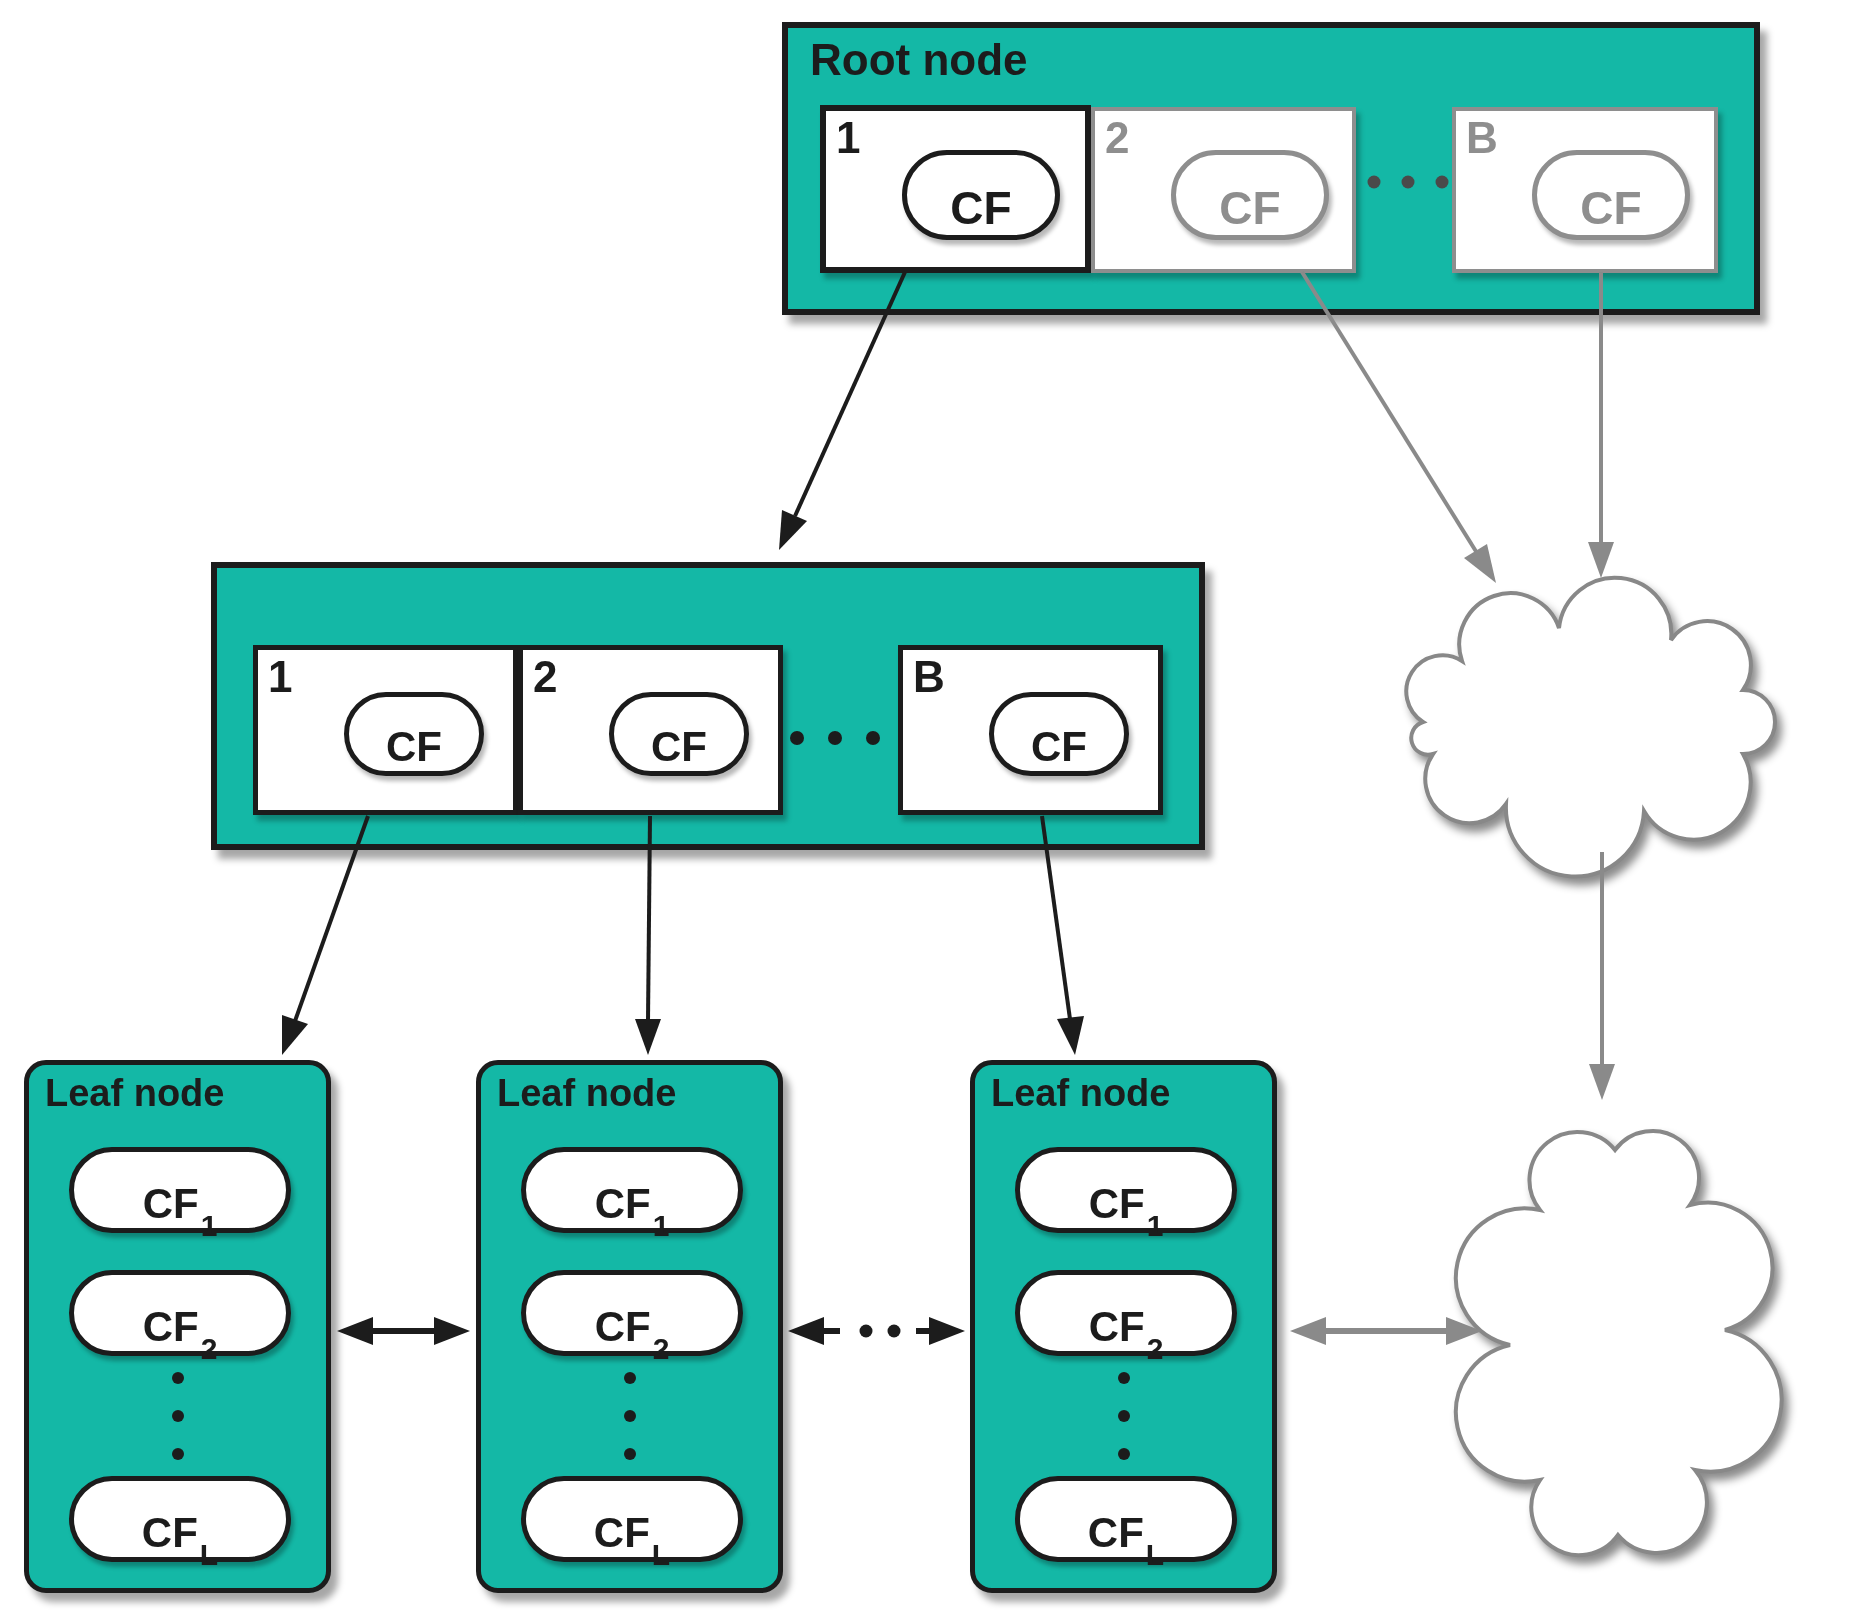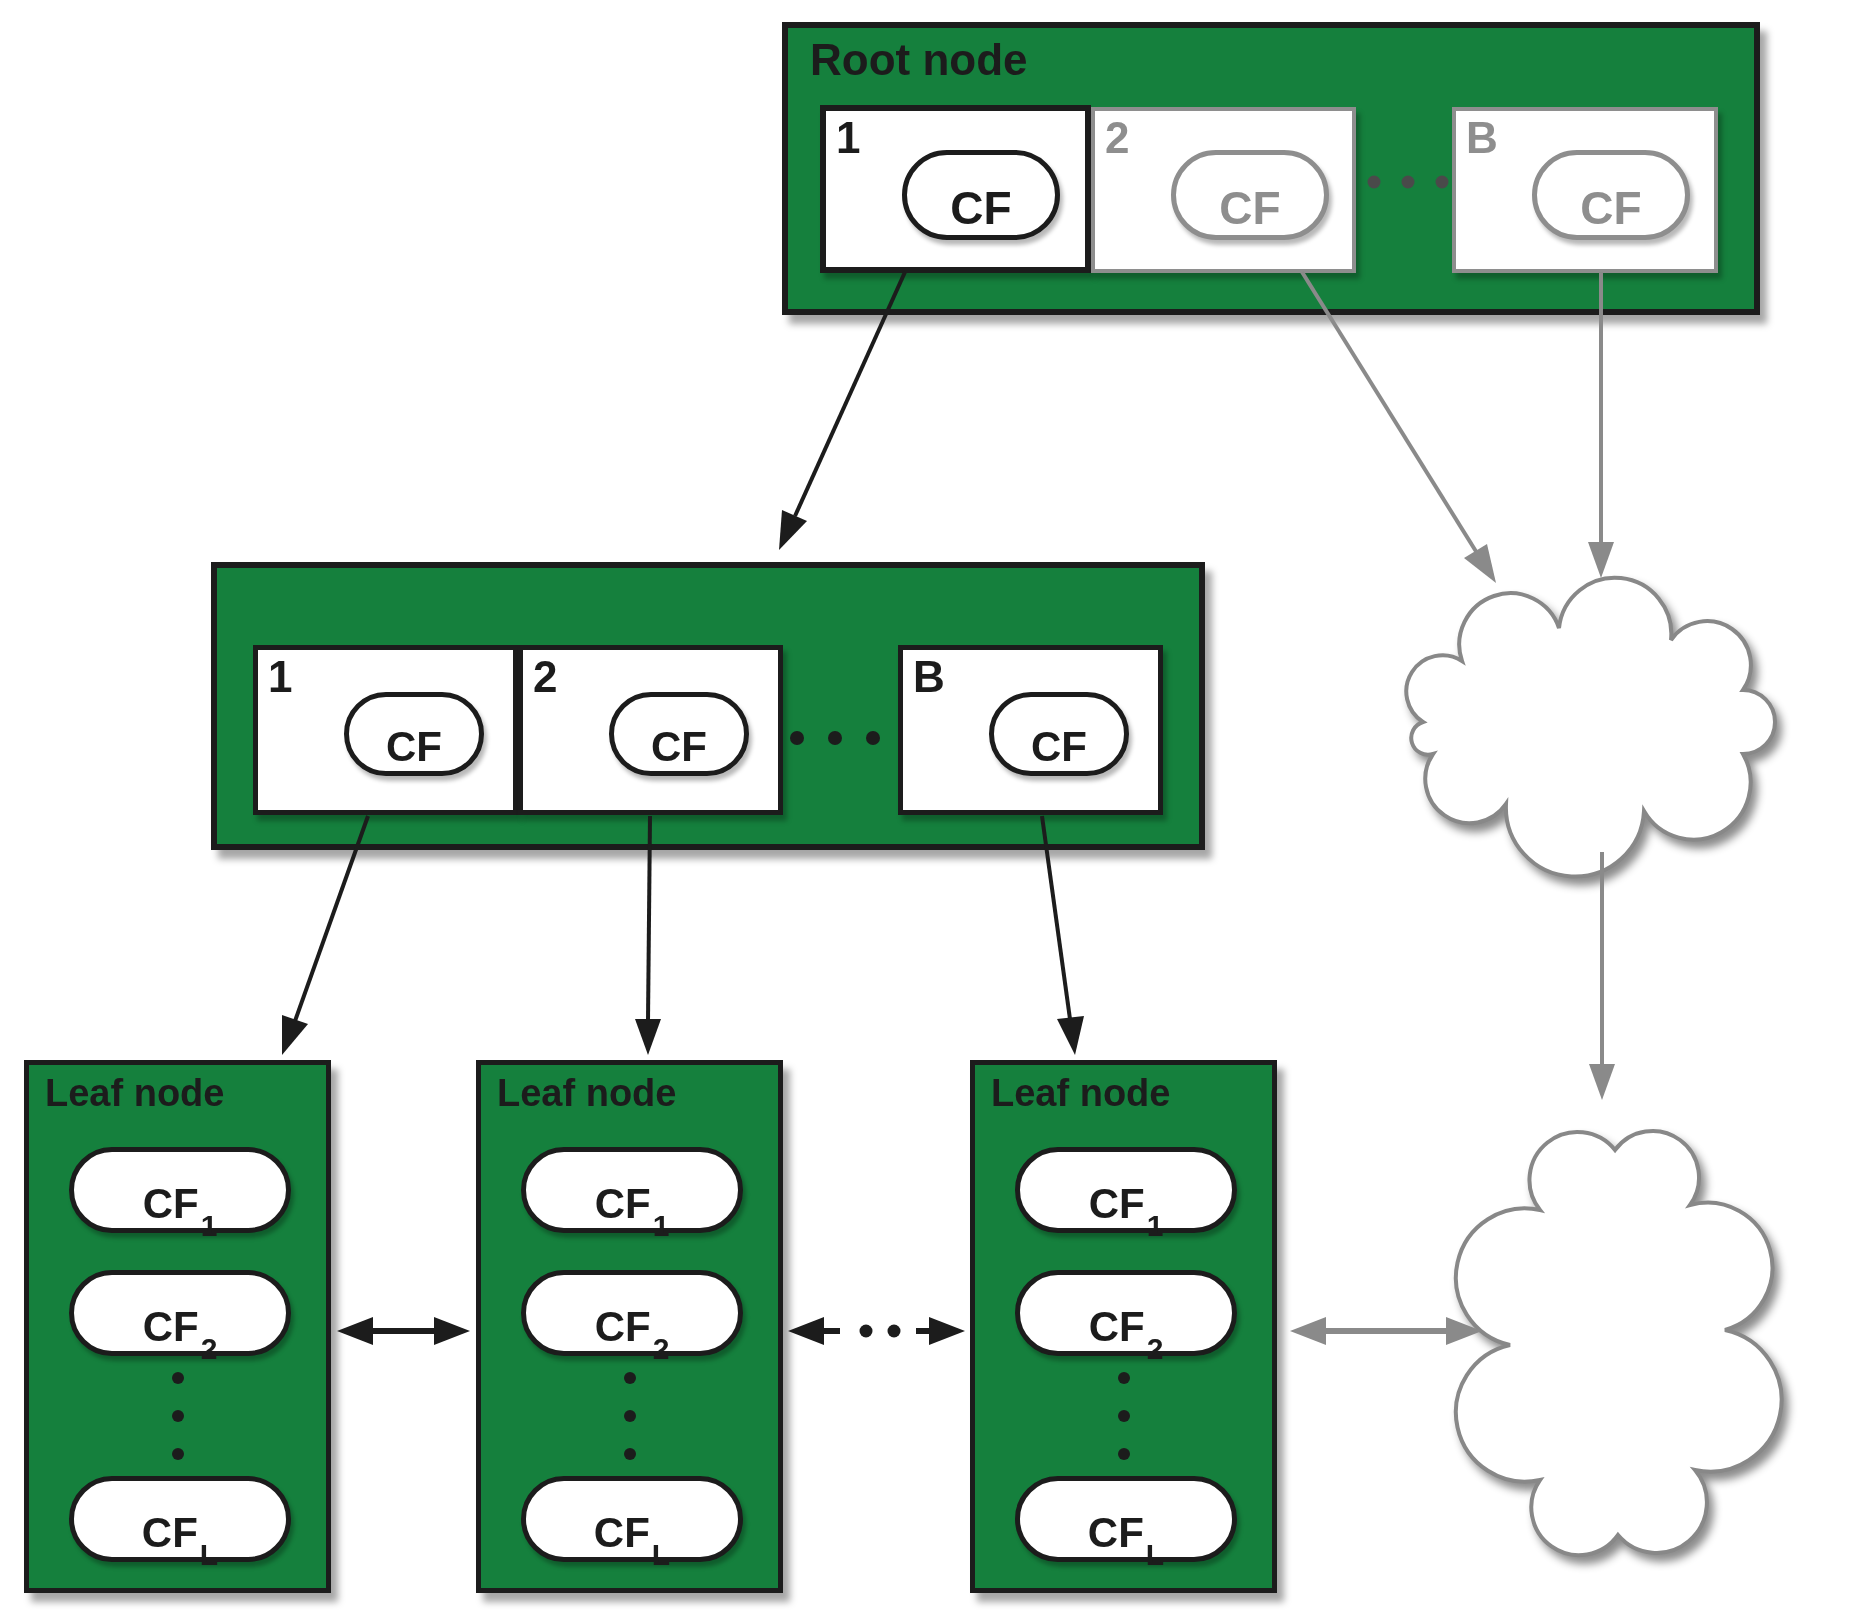--- a/index.html
+++ b/index.html
@@ -12,26 +12,26 @@
     position:relative;
     width:1862px;height:1623px;
     background:#ffffff;
     overflow:hidden;
     font-family:"Liberation Sans", sans-serif;
     font-weight:bold;
     color:var(--ink);
   }
   .box{
     position:absolute;
-    background:#15803d;
+    background:#14b8a6;
     border:6px solid var(--ink);
     box-shadow:7px 9px 7px rgba(0,0,0,0.35);
     box-sizing:border-box;
   }
-  .box.leaf{border-width:5px;}
+  .box.leaf{border-width:5px;border-radius:22px;}
   .box-label{
     position:absolute;
     font-size:44px;
     line-height:1.1;
     white-space:nowrap;
   }
   .leaf .box-label{font-size:38px;}
   .entry{
     position:absolute;
     background:#ffffff;

